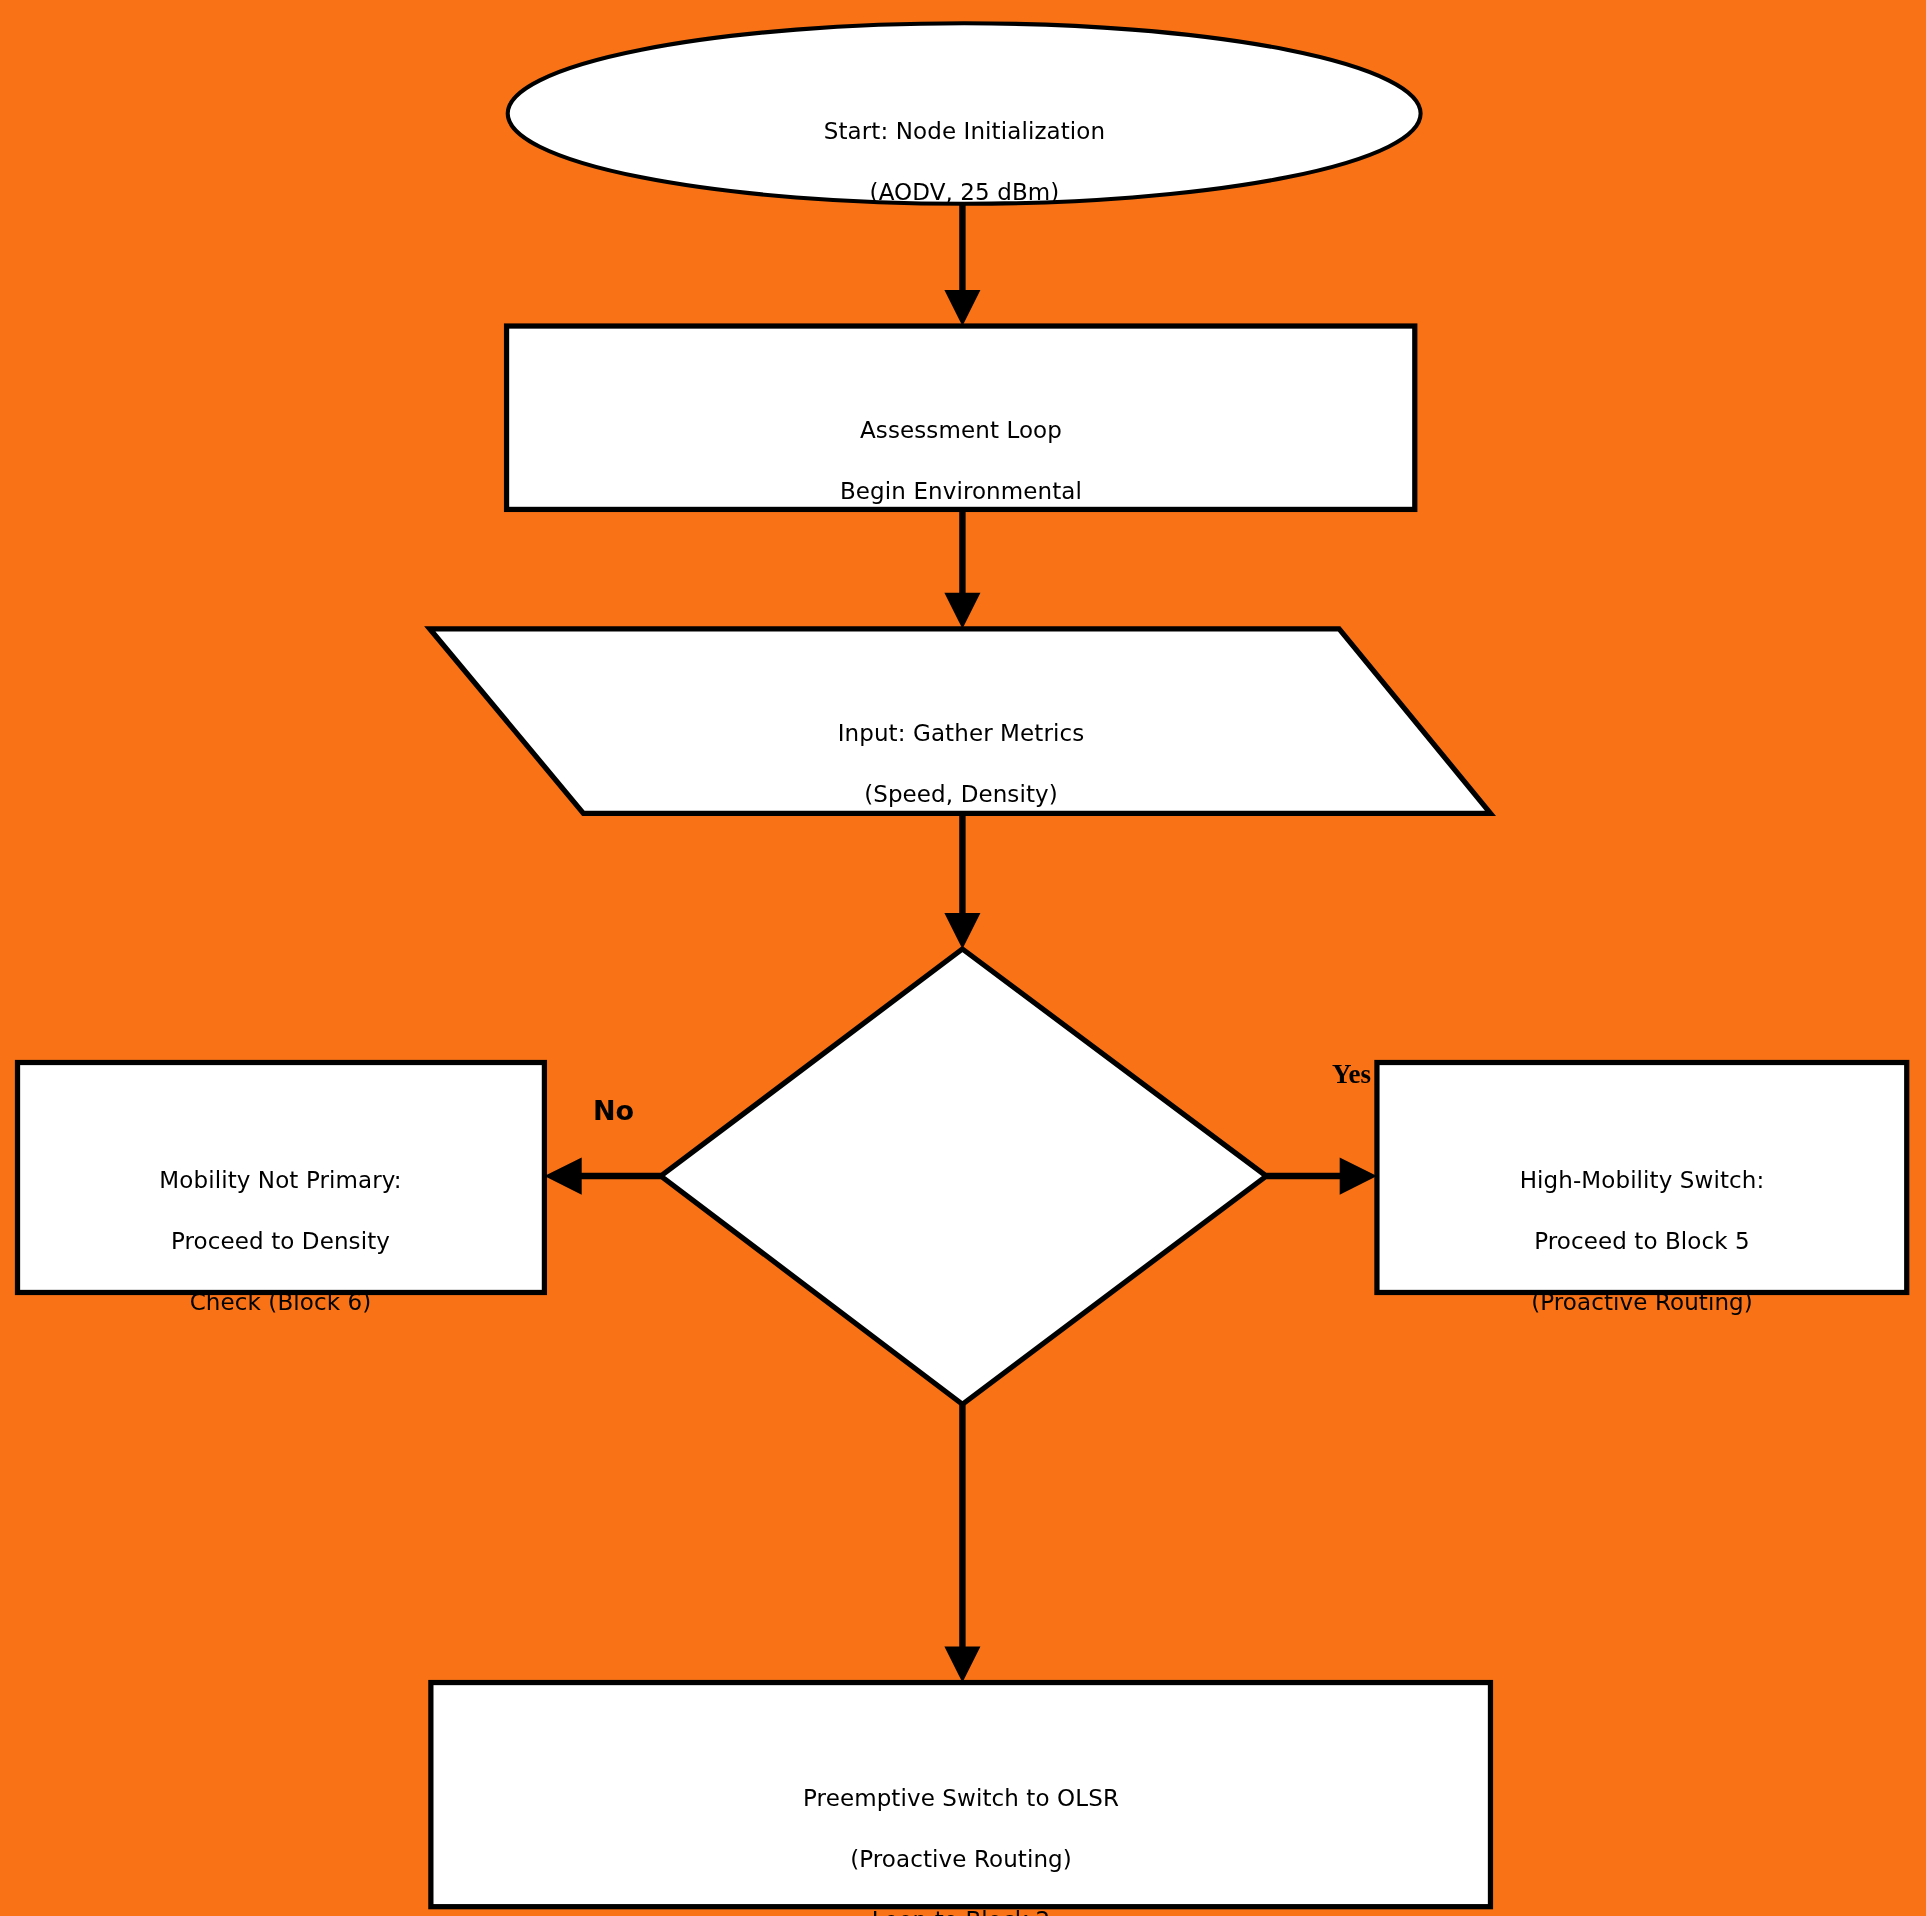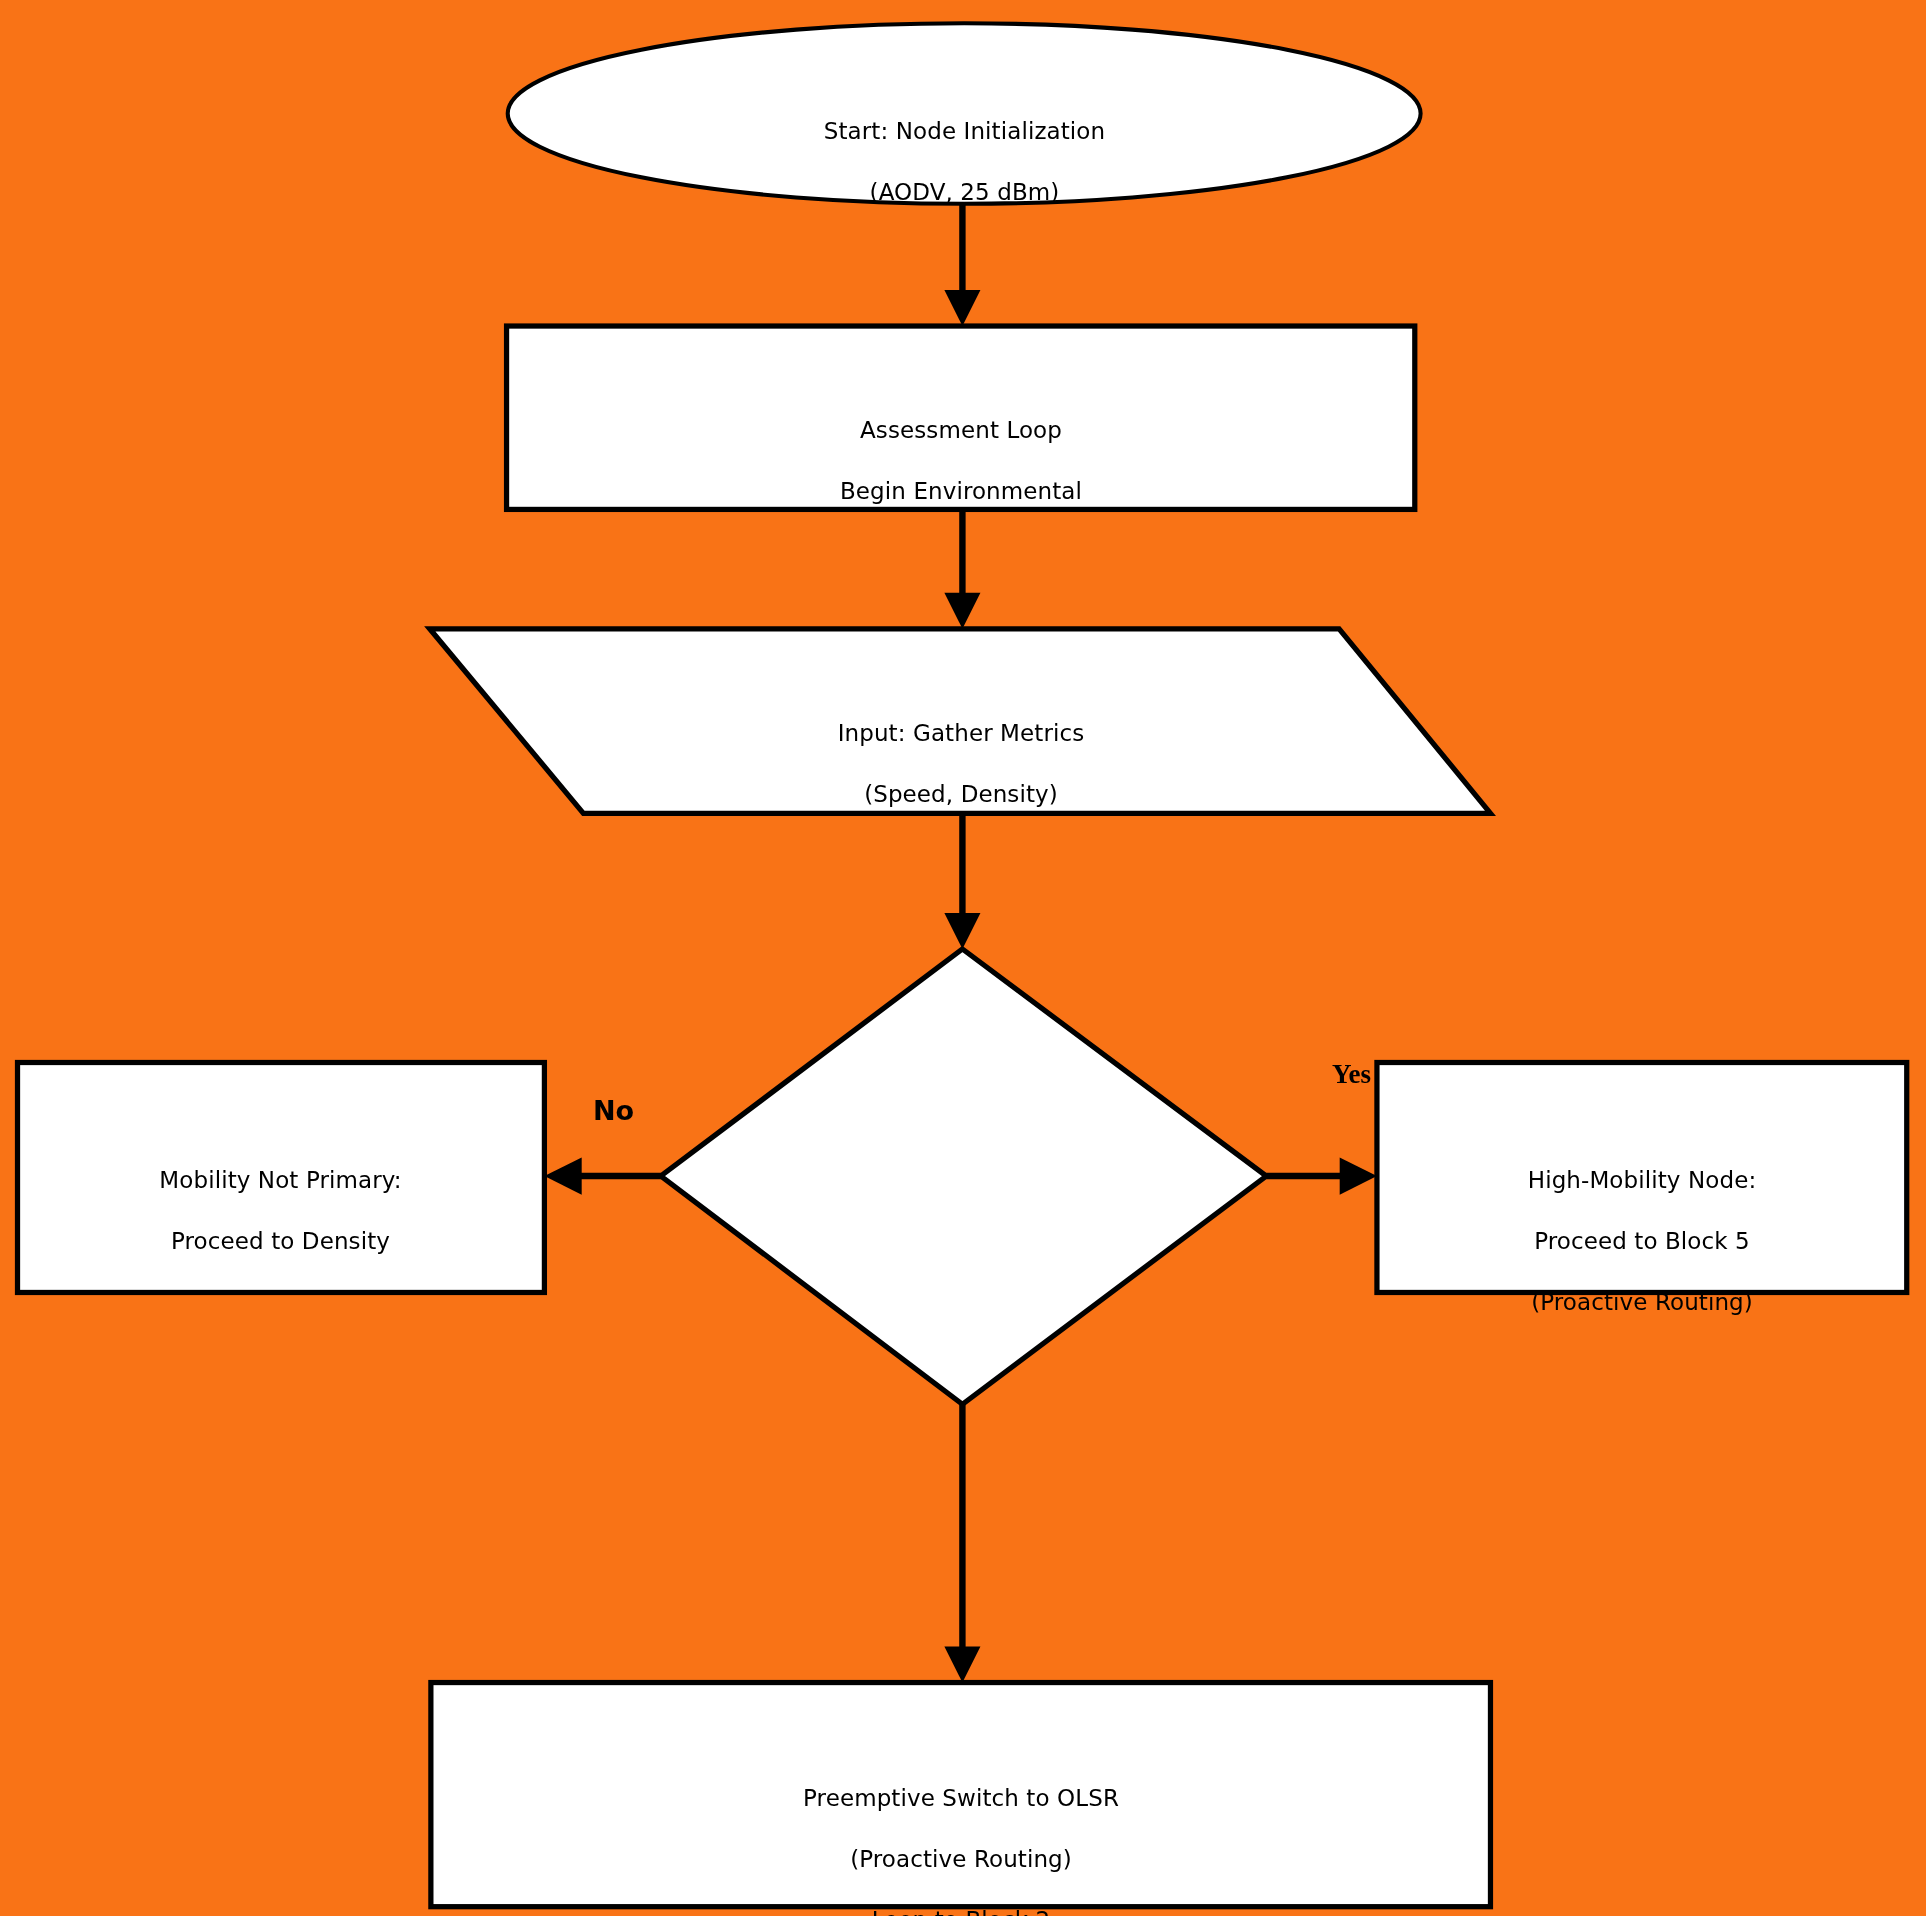--- a/index.html
+++ b/index.html
@@ -139,24 +139,25 @@
 
   <div class="node-text" id="text-input">
     <div>Input: Gather Metrics</div>
     <div>(Speed, Density)</div>
   </div>
 
 
   <div class="node-text" id="text-left-box">
     <div>Mobility Not Primary:</div>
     <div>Proceed to Density</div>
+    <div>Check (Block 6)</div>
   </div>
 
   <div class="node-text" id="text-right-box">
-    <div>High-Mobility Node:</div>
+    <div>High-Mobility Switch:</div>
     <div>Proceed to Block 5</div>
     <div>(Proactive Routing)</div>
   </div>
 
   <div class="node-text" id="text-bottom-box">
     <div>Preemptive Switch to OLSR</div>
     <div>(Proactive Routing)</div>
     <div>Loop to Block 2</div>
   </div>
 

